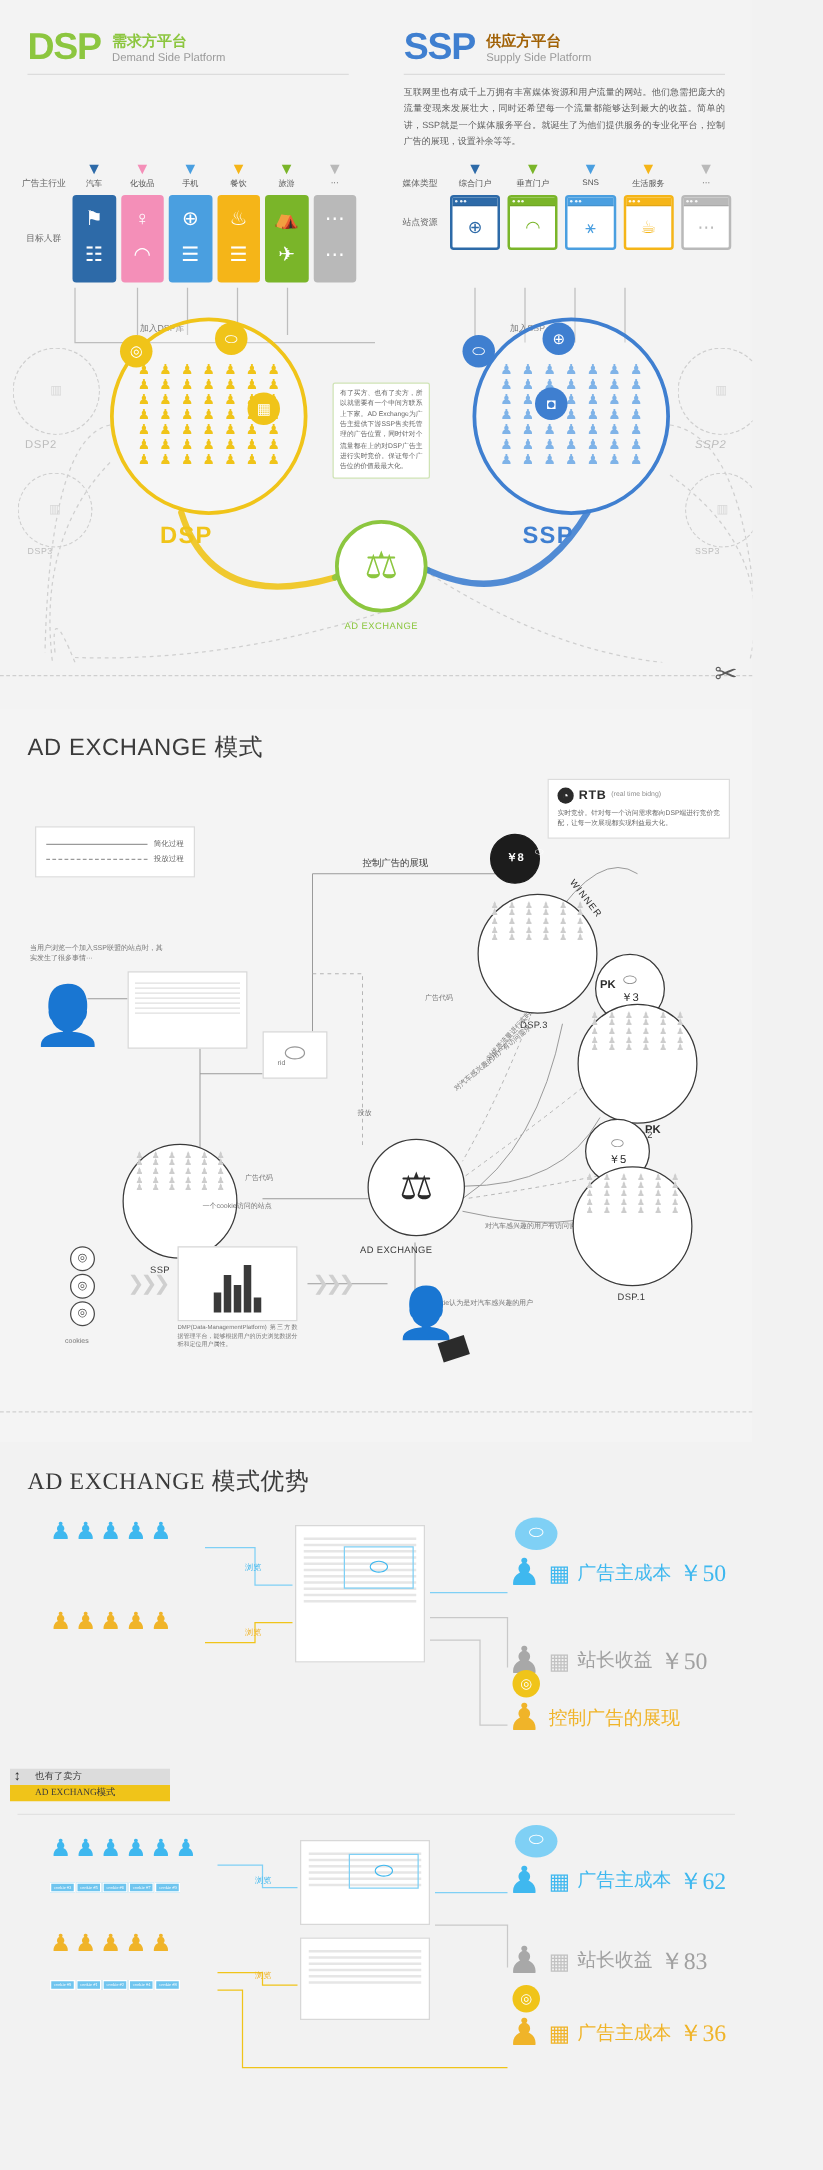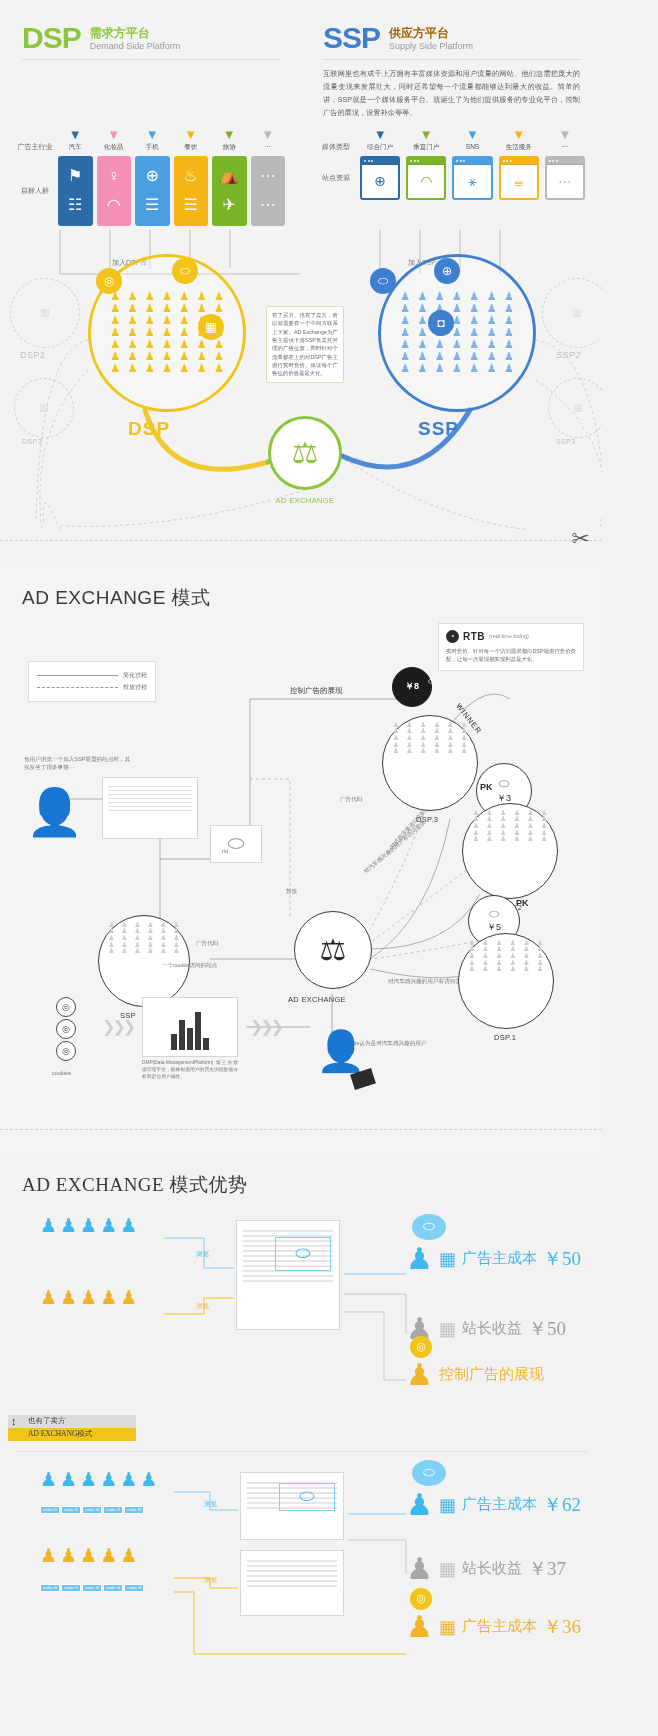--- a/index.html
+++ b/index.html
@@ -958,21 +958,21 @@
         </div>
         <div class="res-calc" style="color:#3fb8ef;">▦</div>
         <div class="res-txt" style="color:#3fb8ef;">广告主成本</div>
         <div class="res-amt" style="color:#3fb8ef;">￥62</div>
       </div>
 
       <div class="res-row" style="left:392px; top:92px;">
         <div class="res-person" style="color:#a8a8a8;">♟</div>
         <div class="res-calc" style="color:#c2c2c2;">▦</div>
         <div class="res-txt" style="color:#a0a0a0;">站长收益</div>
-        <div class="res-amt" style="color:#a0a0a0;">￥37</div>
+        <div class="res-amt" style="color:#a0a0a0;">￥83</div>
       </div>
 
       <div class="res-row" style="left:392px; top:150px;">
         <div style="position:relative;">
           <div style="position:absolute; left:4px; top:-24px; width:22px; height:22px; border-radius:50%; background:#f0c419; display:flex; align-items:center; justify-content:center; color:#fff; font-size:11px;">◎</div>
           <div class="res-person" style="color:#f0b429;">♟</div>
         </div>
         <div class="res-calc" style="color:#f0b429;">▦</div>
         <div class="res-txt" style="color:#f0b429;">广告主成本</div>
         <div class="res-amt" style="color:#f0b429;">￥36</div>

